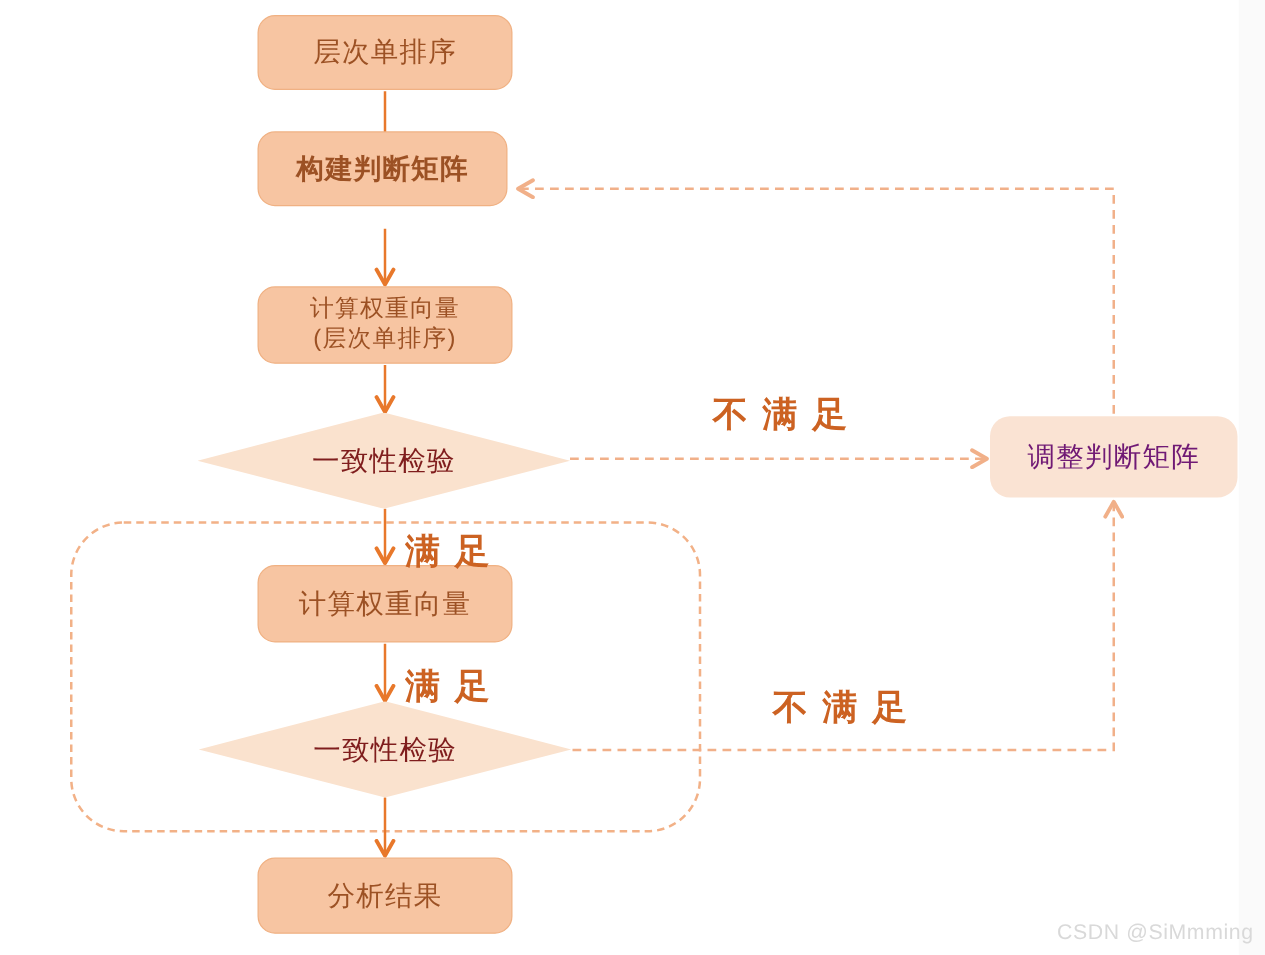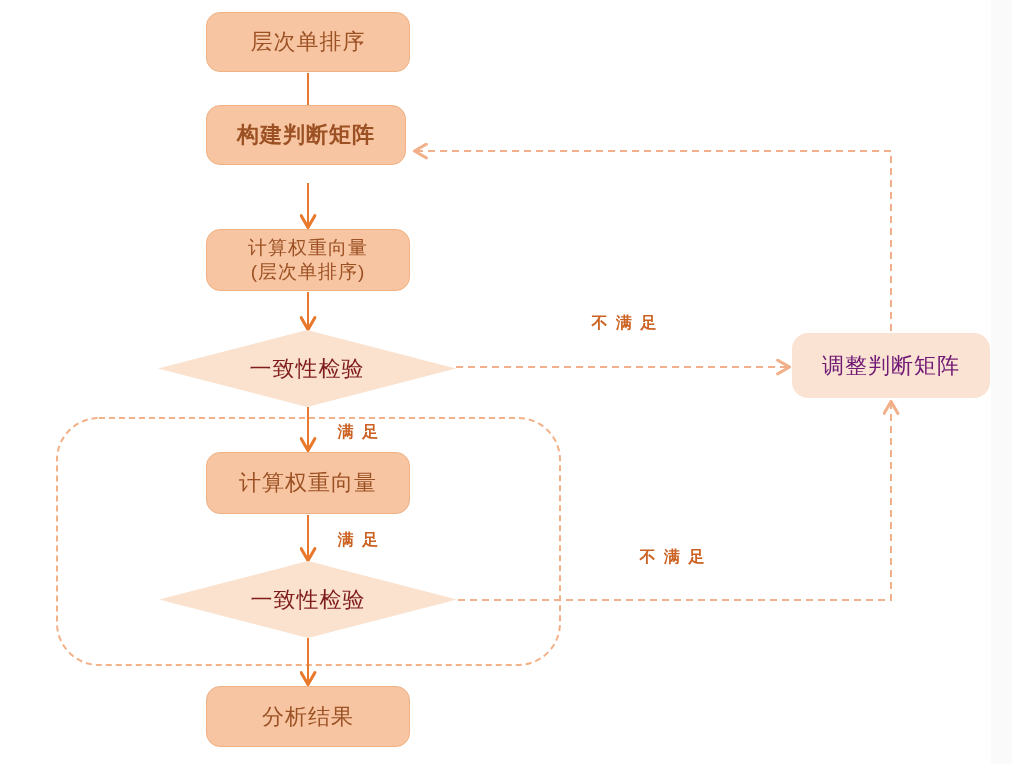--- a/index.html
+++ b/index.html
@@ -68,21 +68,21 @@
     font-size: 22px;
     letter-spacing: 1px;
     clip-path: polygon(50% 0%, 100% 50%, 50% 100%, 0% 50%);
   }
   .diamond.check1 { left: 158px; top: 330px; width: 298px; height: 77px; }
   .diamond.check2 { left: 159px; top: 561px; width: 298px; height: 77px; }
 
   .edge-label {
     position: absolute;
     color: #cc6222;
-    font-size: 16px;
+    font-size: 28px;
     font-weight: bold;
     text-align: center;
     white-space: nowrap;
     letter-spacing: 2px;
   }
   .edge-label.ns1 { left: 563px; top: 313px; width: 124px; }
   .edge-label.s1  { left: 324px; top: 422px; width: 70px;  }
   .edge-label.s2  { left: 324px; top: 530px; width: 70px;  }
   .edge-label.ns2 { left: 611px; top: 547px; width: 124px; }
 
@@ -157,14 +157,15 @@
 
   <div class="node box-adjust">
     <span>调整判断矩阵</span>
   </div>
 
   <div class="edge-label ns1">不 满 足</div>
   <div class="edge-label s1">满 足</div>
   <div class="edge-label s2">满 足</div>
   <div class="edge-label ns2">不 满 足</div>
 
+  <div class="watermark">CSDN @SiMmming</div>
 
 </div>
 
 </body></html>

